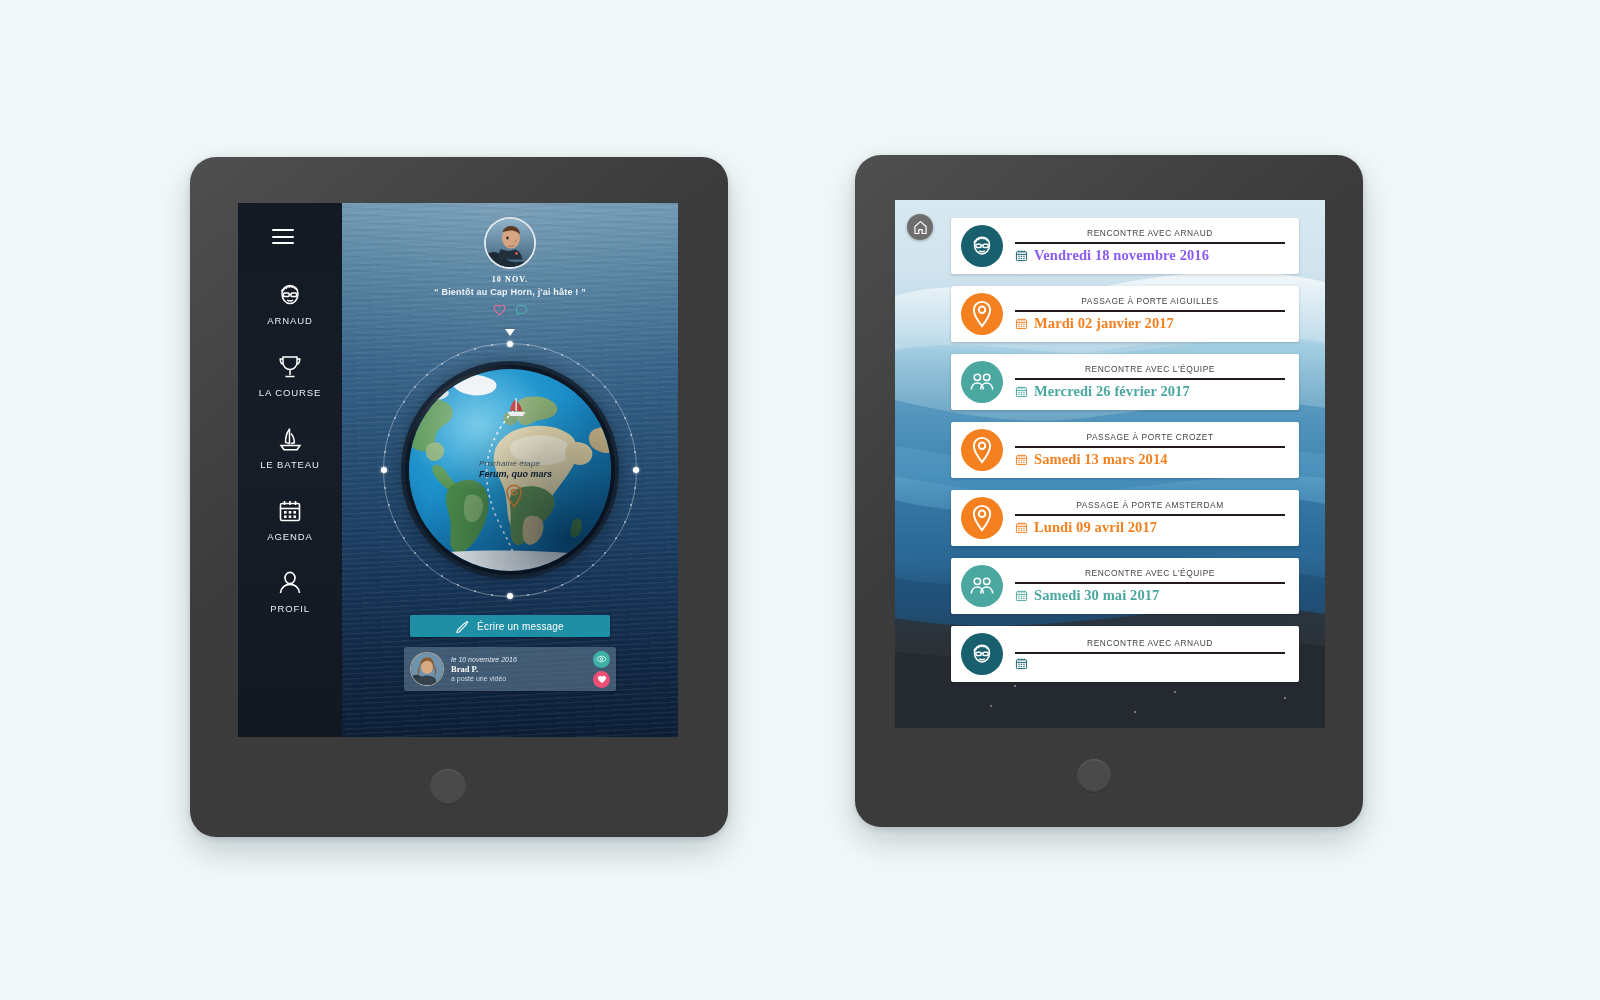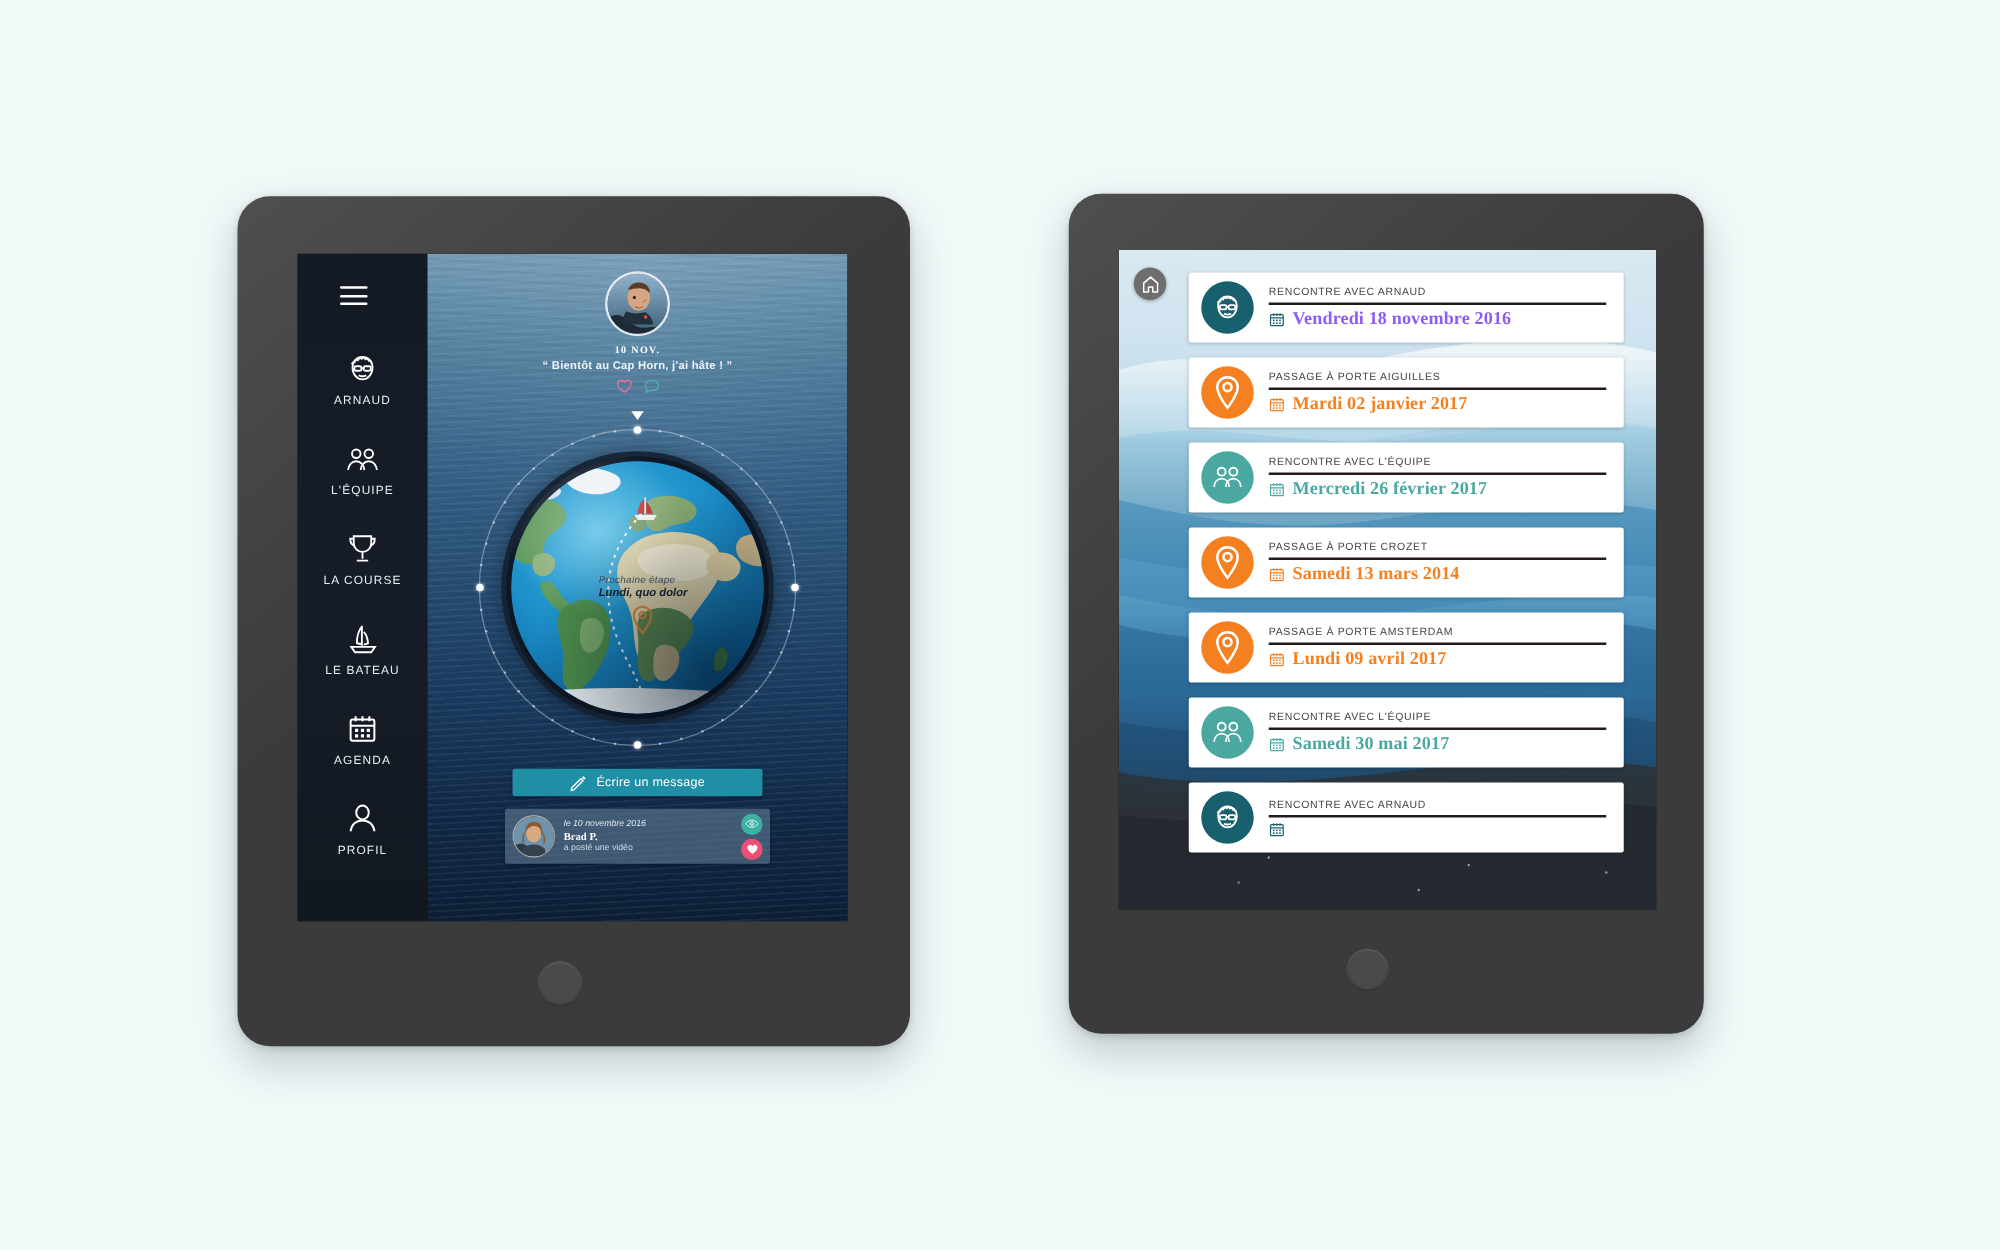--- a/index.html
+++ b/index.html
@@ -19,21 +19,21 @@
     background:linear-gradient(140deg,rgba(255,255,255,.10),rgba(255,255,255,0) 42%);
     pointer-events:none;}
   .tablet-screen{position:absolute;overflow:hidden;background:#0c1118;}
   .home-btn{position:absolute;border-radius:50%;background:#4a4a4a;
     box-shadow:inset 0 1px 2px rgba(255,255,255,.14), inset 0 -1px 2px rgba(0,0,0,.45);}
 
   #tabletLeft{left:190px;top:157px;width:538px;height:680px;}
   #tabletLeft .tablet-screen{left:48px;top:46px;width:440px;height:534px;}
   #tabletLeft .home-btn{left:240px;top:612px;width:36px;height:36px;}
 
-  #tabletRight{left:855px;top:155px;width:508px;height:672px;}
+  #tabletRight{left:855px;top:155px;width:508px;height:672px;text-align:center;}
   #tabletRight .tablet-screen{left:40px;top:45px;width:430px;height:528px;}
   #tabletRight .home-btn{left:222px;top:604px;width:34px;height:34px;}
 
   
   .app-left{position:absolute;inset:0;display:flex;}
   .sidebar{width:104px;flex:0 0 104px;
     background:linear-gradient(180deg,#141a24 0%,#161d28 50%,#121820 100%);
     position:relative;}
   .burger{position:absolute;left:34px;top:26px;width:22px;height:15px;
     display:flex;flex-direction:column;justify-content:space-between;cursor:pointer;}
@@ -160,31 +160,20 @@
                   <path d="M6.5 9.5c.6-1.6 1.3-2.2 2.2-1.8.5-1.7 1.6-2.2 2.6-1.6.8-1.6 2-2 3-1.1 1-1.1 2.3-1 3 .3 1.2-.7 2.3-.2 2.7 1.2 1.1-.2 1.9.5 2 1.8"></path>
                   <rect x="8.5" y="11" width="5.6" height="3.6" rx="1.2"></rect>
                   <rect x="16" y="11" width="5.6" height="3.6" rx="1.2"></rect>
                   <path d="M14.1 12.6h1.9"></path>
                   <path d="M12 18.2c1.8 1 4.2 1 6 0"></path>
                 </svg>
               </span>
               <span class="lbl">ARNAUD</span>
             </div>
 
-            <div class="nav-item">
-              <span class="ico">
-                <svg width="30" height="24" viewBox="0 0 30 24" fill="none" stroke="#fff" stroke-width="1.5">
-                  <circle cx="10" cy="7" r="3.4"></circle>
-                    <circle cx="20" cy="7" r="3.4"></circle>
-                  <path d="M3.5 20c.4-4.2 3.1-7 6.5-7s6.1 2.8 6.5 7"></path>
-                  <path d="M13.5 20c.4-4.2 3.1-7 6.5-7s6.1 2.8 6.5 7"></path>
-                </svg>
-              </span>
-              <span class="lbl">L'ÉQUIPE</span>
-            </div>
 
             <div class="nav-item">
               <span class="ico">
                 <svg width="28" height="26" viewBox="0 0 28 26" fill="none" stroke="#fff" stroke-width="1.5">
                   <path d="M7 3h14v5.5c0 3.9-3.1 7-7 7s-7-3.1-7-7V3z"></path>
                   <path d="M7 5H4.2c0 3.2 1.4 5 3.3 5.4"></path>
                   <path d="M21 5h2.8c0 3.2-1.4 5-3.3 5.4"></path>
                   <path d="M14 15.5V21"></path>
                     <path d="M9.5 22.5h9"></path>
                 </svg>
@@ -382,21 +371,21 @@
                 <svg style="position:absolute;left:96px;top:115px" width="18" height="24" viewBox="0 0 18 24">
                   <path d="M9 1.4c4 0 7 3 7 6.8 0 5.2-7 14.4-7 14.4S2 13.4 2 8.2c0-3.8 3-6.8 7-6.8z" fill="none" stroke="#e98a3c" stroke-width="1.6"></path>
                   <circle cx="9" cy="8.1" r="2.6" fill="none" stroke="#e98a3c" stroke-width="1.5"></circle>
                 </svg>
               </div>
               <div class="globe-shade"></div>
             </div>
 
             <div class="next-step">
               <div class="t1">Prochaine étape</div>
-              <div class="t2">Lundi, quo dolor</div>
+              <div class="t2">Ferum, quo mars</div>
             </div>
           </div>
 
           <div class="write-btn">
             <svg width="13" height="13" viewBox="0 0 18 18">
               <path d="M2 14.2 12.1 4.1l2.3 2.3L4.3 16.5l-3 .7z" fill="none" stroke="#fff" stroke-width="1.5"></path>
               <path d="M13.2 3 15 1.2l2.3 2.3L15.5 5.3z" fill="#fff"></path>
             </svg>
             <span class="lbl">Écrire un message</span>
           </div>

